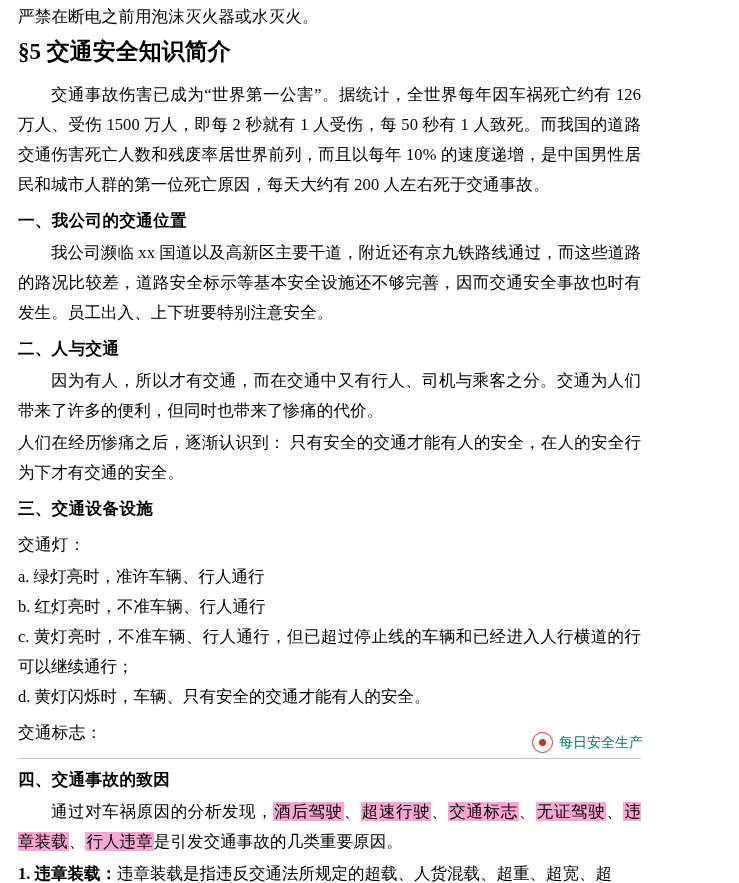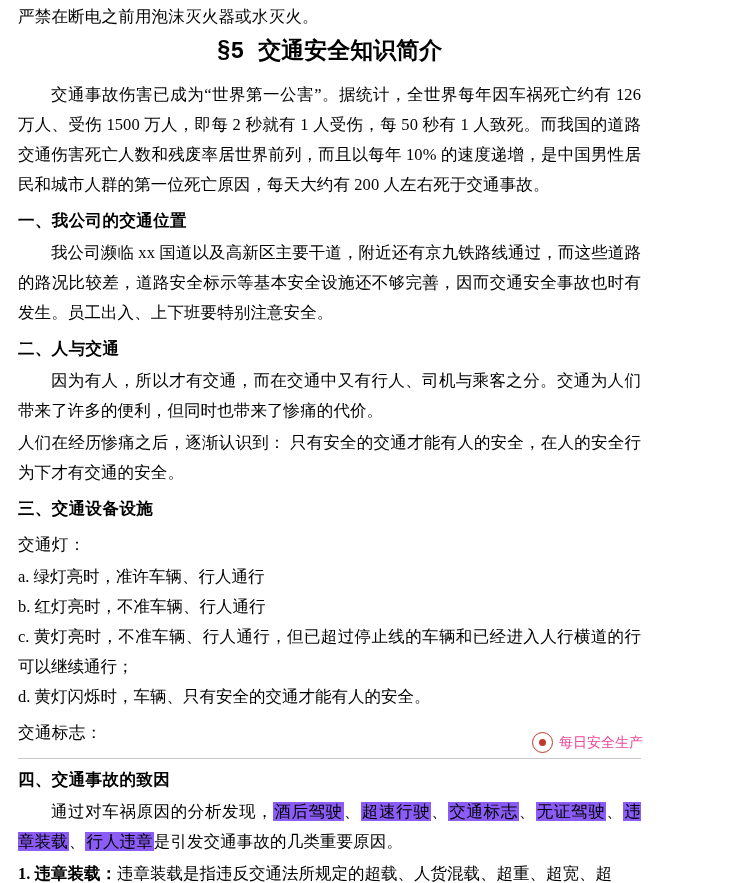--- a/index.html
+++ b/index.html
@@ -24,26 +24,25 @@
   .content {
     padding: 4px 18px 0 18px;
   }
   .top-line {
     font-size: 16.5px;
     line-height: 26px;
     margin: 0 0 2px 0;
     letter-spacing: 0.2px;
   }
   .doc-title {
-    text-align: center;
     font-size: 23px;
     font-weight: bold;
     line-height: 40px;
     margin: 2px 0 8px 0;
-    font-family: Liberation Mono, monospace;
+    font-family: Liberation Serif, serif;
   }
   p.body-text {
     font-size: 16.5px;
     line-height: 30px;
     margin: 0 0 2px 0;
     text-align: justify;
     text-justify: inter-ideograph;
     letter-spacing: 0.1px;
   }
   p.indent {
@@ -69,34 +68,34 @@
     margin: 0;
     text-align: justify;
     text-justify: inter-ideograph;
   }
   .divider {
     border: none;
     border-top: 1px solid #c9c9c9;
     margin: 10px 0 6px 0;
   }
   .hl {
-    background: #8b5cf6;
+    background: #f9a8d4;
     padding: 0 1px;
   }
   .lead-num {
     font-weight: bold;
   }
   .watermark {
     position: absolute;
     right: 16px;
     bottom: 130px;
     display: flex;
     align-items: center;
     gap: 6px;
-    color: #ec4899;
+    color: #0f766e;
     font-size: 14px;
     font-family: "Liberation Sans", sans-serif;
     white-space: nowrap;
   }
   .wm-badge {
     width: 19px;
     height: 19px;
     border-radius: 50%;
     border: 1.4px solid #c0392b;
     display: inline-block;

